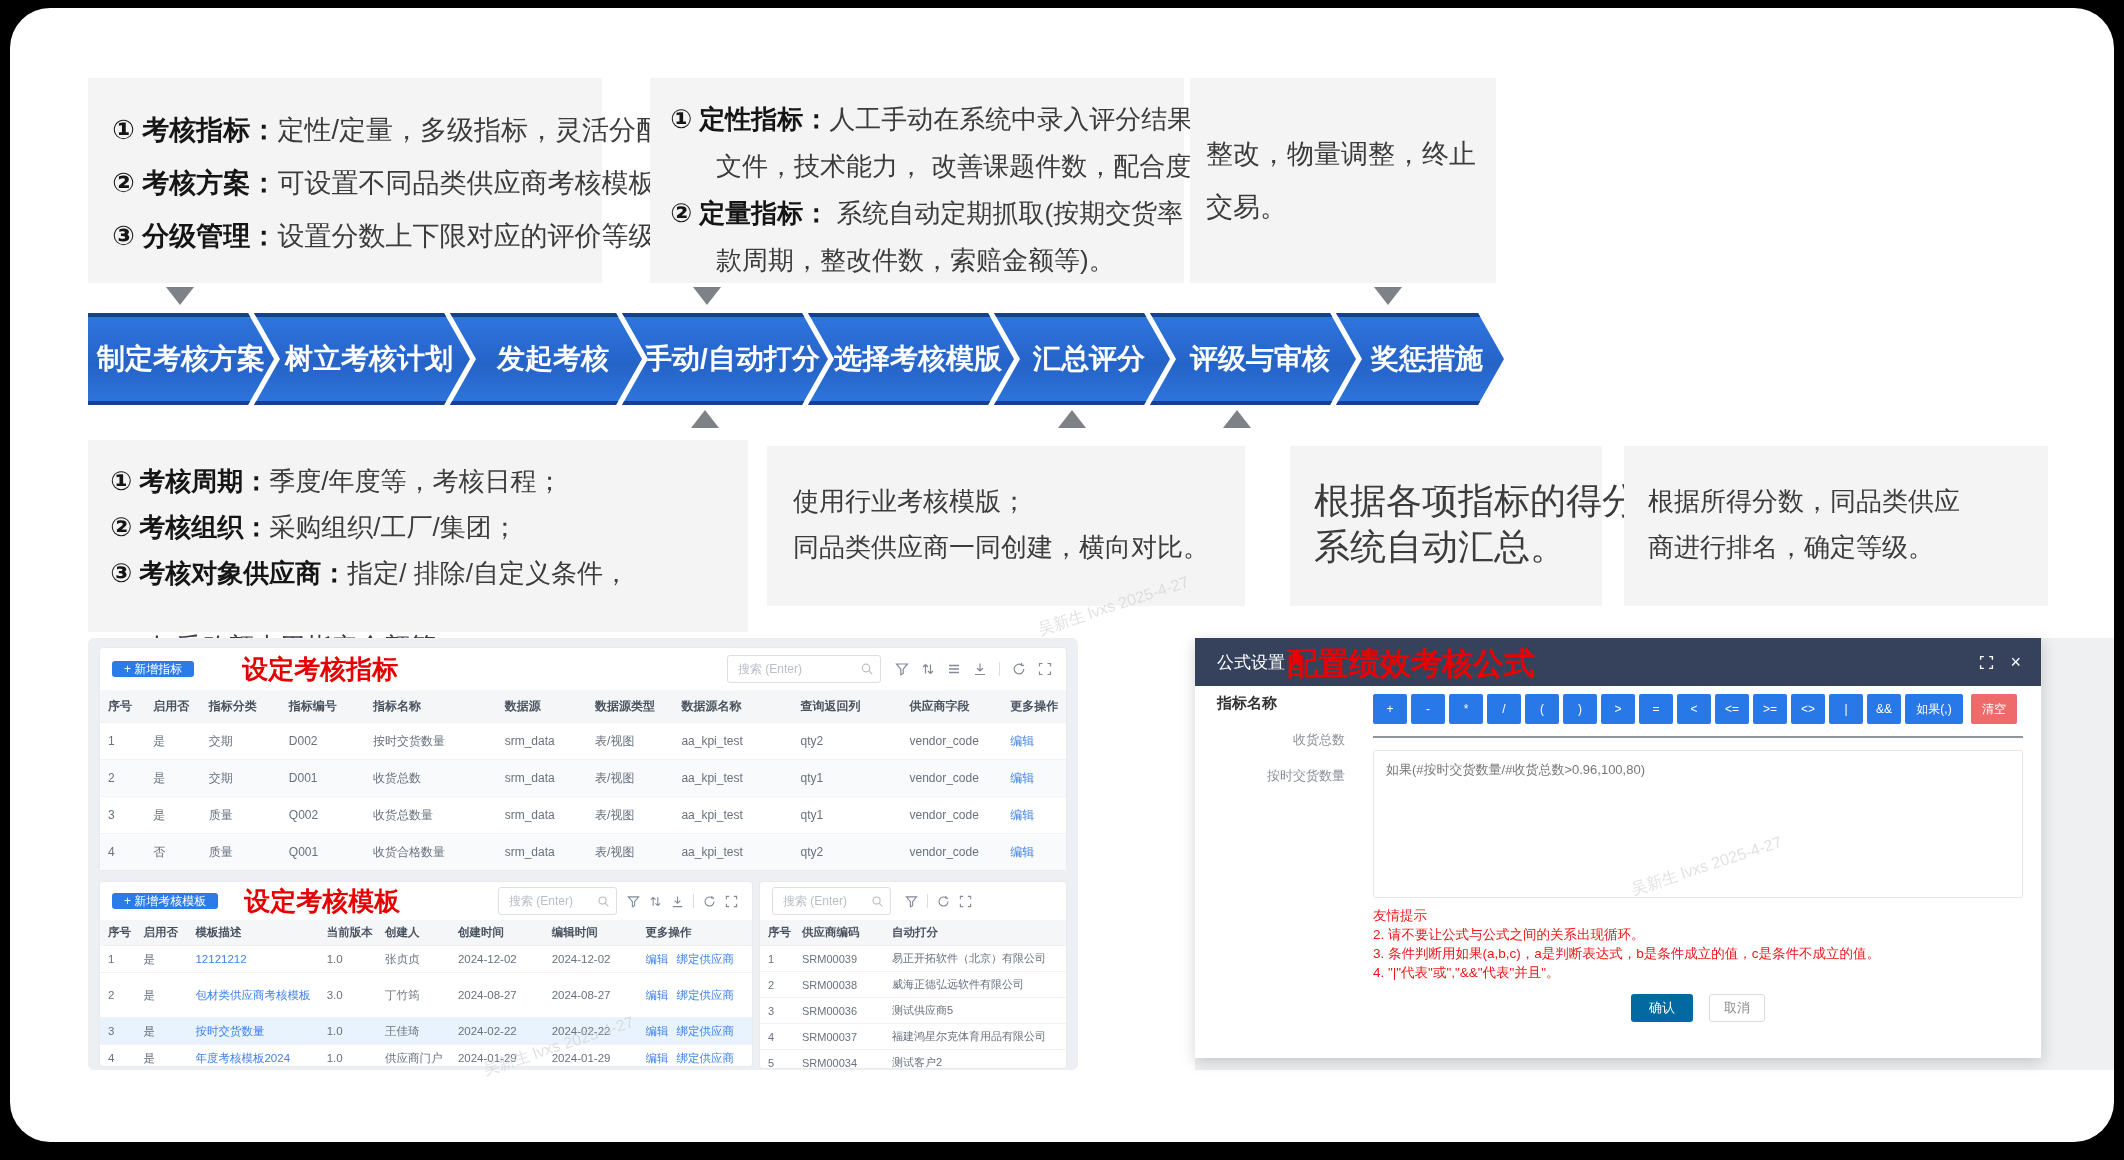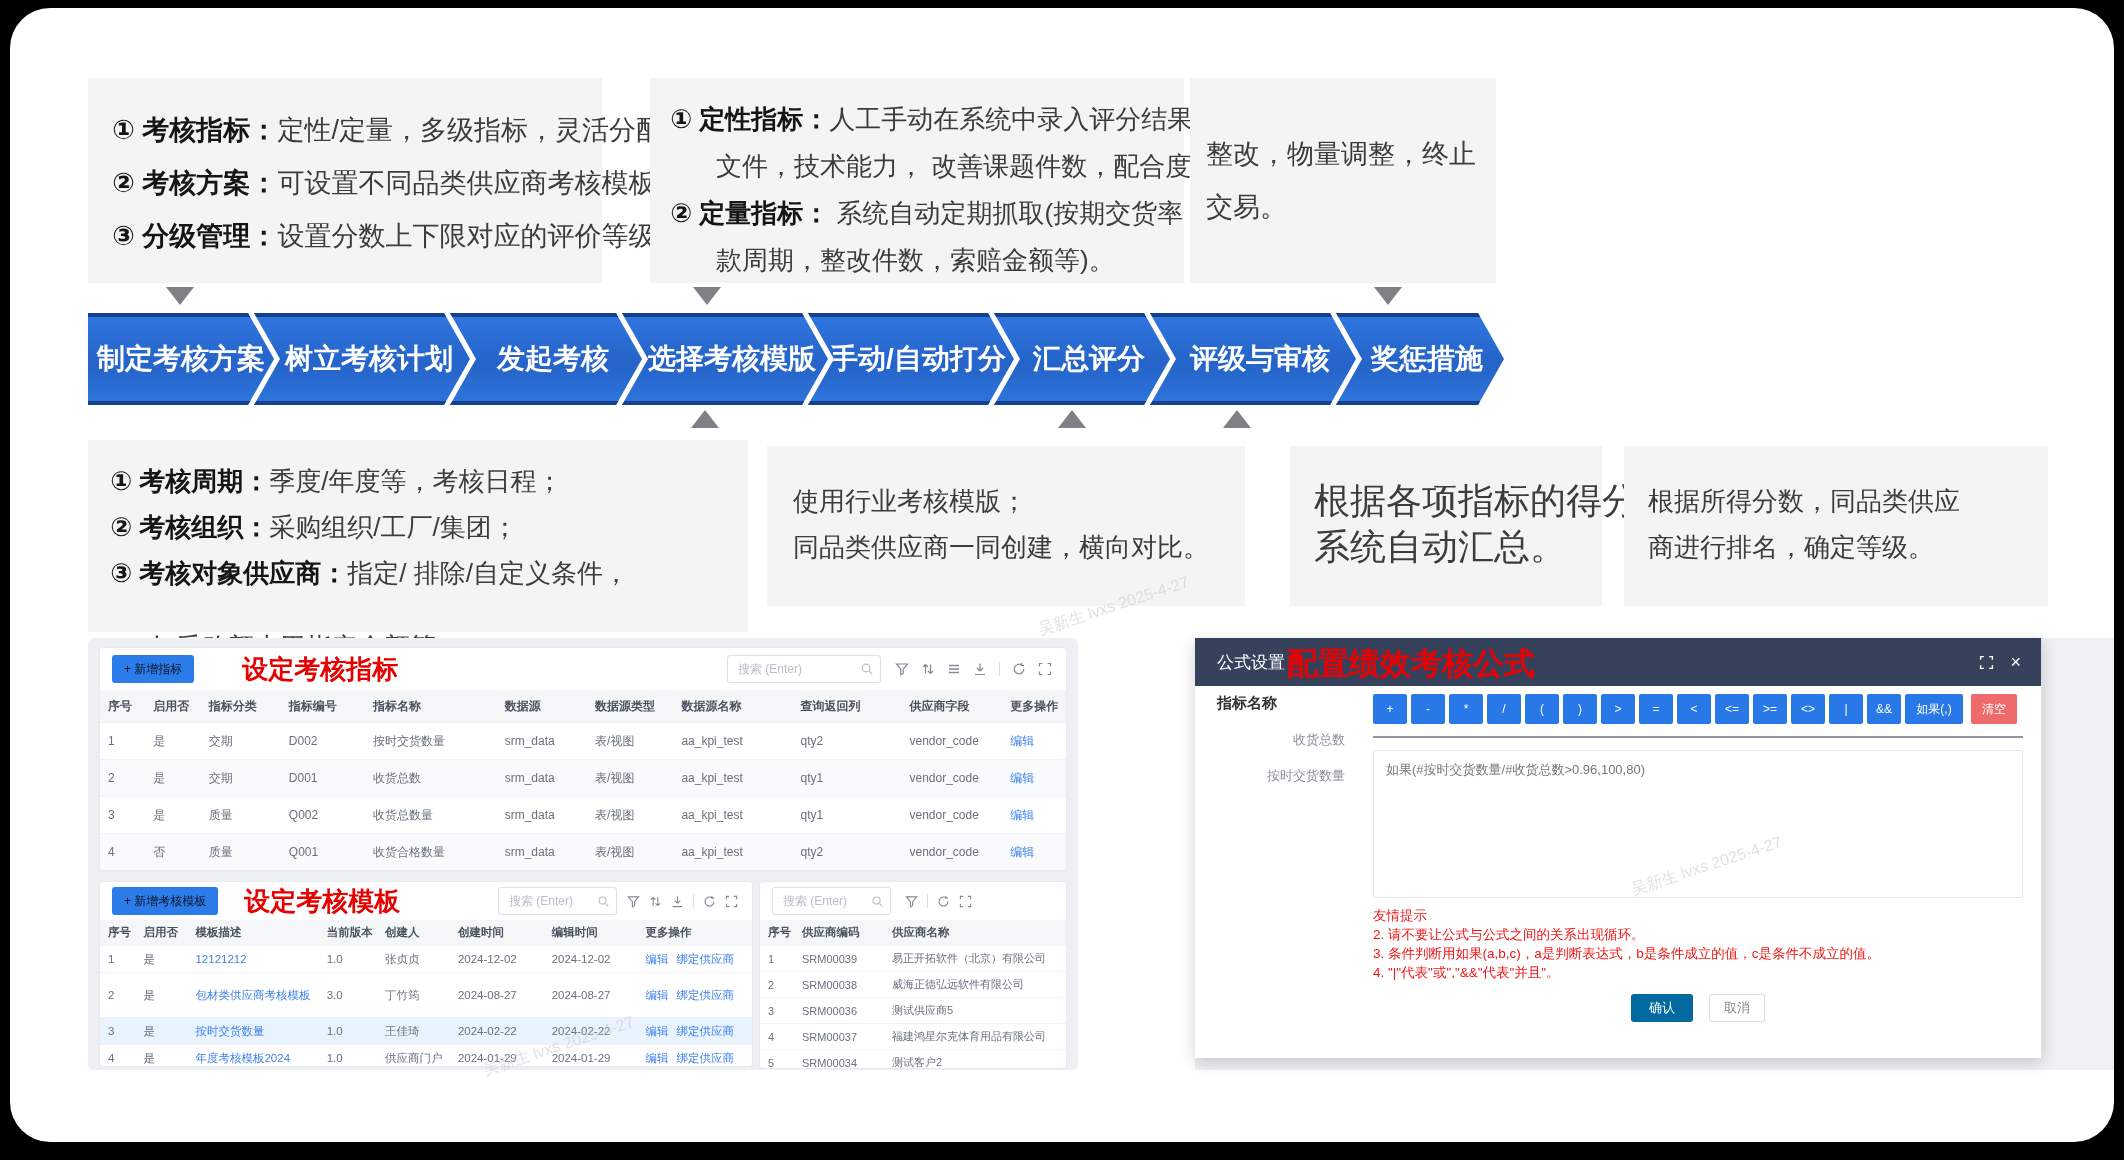--- a/index.html
+++ b/index.html
@@ -39,21 +39,21 @@
   .chev:nth-child(7){width:206px;}.chev:nth-child(8){width:168px;}
 
   
   .shot{left:78px;top:630px;width:990px;height:432px;background:#edeff2;border-radius:6px;}
   .card{position:absolute;background:#fff;border-radius:3px;box-shadow:0 0 0 1px #e8eaee;}
   #card1{left:12px;top:10px;width:966px;height:222px;}
   #card2l{left:12px;top:244px;width:652px;height:184px;}
   #card2r{left:672px;top:244px;width:306px;height:186px;}
   .tbar{display:flex;align-items:center;height:42px;padding:0 14px 0 12px;}
   #card2l .tbar,#card2r .tbar{height:38px;}
-  .addbtn{background:#2b7ce9;color:#0f172a;border:none;border-radius:3px;height:28px;padding:0 12px;font-size:12px;cursor:pointer;white-space:nowrap;font-family:inherit;}
+  .addbtn{background:#2b7ce9;color:#ffffff;border:none;border-radius:3px;height:16px;padding:0 12px;font-size:12px;cursor:pointer;white-space:nowrap;font-family:inherit;}
   .redtitle{color:#e60000;font-weight:bold;font-size:26px;margin-left:48px;white-space:nowrap;}
   #card2l .redtitle{margin-left:26px;}
   .sbox{margin-left:auto;position:relative;display:flex;align-items:center;border:1px solid #dcdfe4;border-radius:3px;height:26px;background:#fff;padding:0 6px 0 8px;}
   .sinput{border:none;outline:none;width:120px;font-size:12px;color:#666;font-family:inherit;}
   .sinput::placeholder{color:#b9bec7;}
   .ticons{display:flex;align-items:center;gap:12px;margin-left:14px;color:#828a96;}
   .ticons svg{display:block;cursor:pointer;}
   .vdiv{width:1px;height:14px;background:#d9dce1;}
   table{border-collapse:collapse;width:100%;table-layout:fixed;}
   th{background:#f5f6f8;color:#49525f;font-size:12px;font-weight:bold;text-align:left;padding:0 8px;height:32px;white-space:nowrap;overflow:hidden;}
@@ -122,24 +122,24 @@
     <div class="chev">
         <span>制定考核方案</span>
       </div>
     <div class="chev">
         <span>树立考核计划</span>
       </div>
     <div class="chev">
         <span>发起考核</span>
       </div>
     <div class="chev">
+        <span>手动/自动打分</span>
+      </div>
+    <div class="chev">
         <span>选择考核模版</span>
-      </div>
-    <div class="chev">
-        <span>手动/自动打分</span>
       </div>
     <div class="chev">
         <span>汇总评分</span>
       </div>
     <div class="chev">
         <span>评级与审核</span>
       </div>
     <div class="chev">
         <span>奖惩措施</span>
       </div>
@@ -412,21 +412,21 @@
       <table>
         <colgroup>
             <col style="width:34px">
             <col style="width:90px">
             <col style="width:182px">
           </colgroup>
         <thead>
             <tr>
           <th>序号</th>
               <th>供应商编码</th>
-              <th>供应商名称</th>
+              <th>自动打分</th>
         </tr>
           </thead>
         <tbody>
           <tr>
               <td>1</td>
               <td>SRM00039</td>
               <td>易正开拓软件（北京）有限公司</td>
             </tr>
           <tr>
               <td>2</td>

